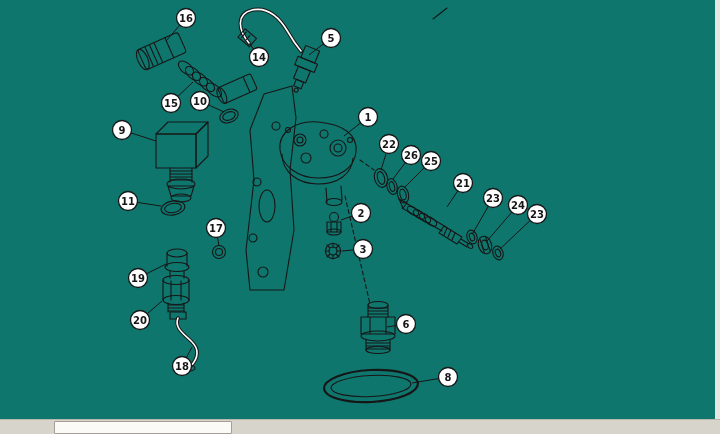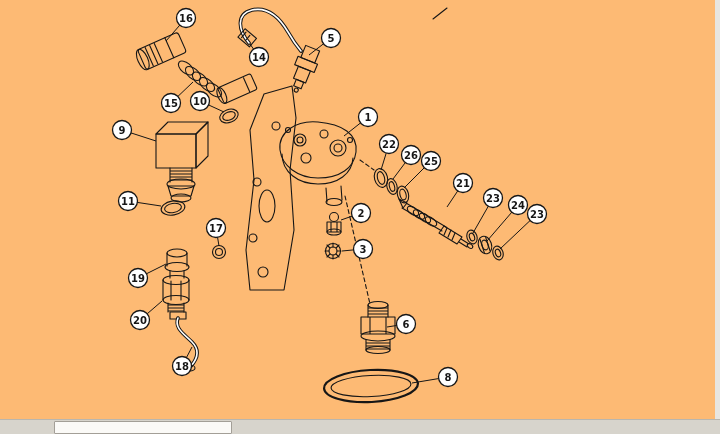--- a/index.html
+++ b/index.html
@@ -12,21 +12,21 @@
   .tube-outer{stroke-width:3.6;}
   .tube-inner{stroke:#ffffff;stroke-width:1.6;}
   .thick{stroke-width:2.2;}
   .hscroll{position:absolute;left:0;right:0;bottom:0;height:14px;border-top:1px solid #b9b6ae;}
   .hthumb{position:absolute;left:54px;top:1px;width:176px;height:11px;border:1px solid #a39f97;border-radius:1px;}
   .redge{position:absolute;right:0;top:0;width:5px;bottom:14px;background:#e8e6e1;}
 </style>
 </head>
 <body>
 
-<div class="stage" style="background: #fdba74;">
+<div class="stage" style="background: #0f766e;">
 
   <svg class="art-svg" width="720" height="434" viewBox="0 0 720 434">
 
     <g class="ink">
 
       <path d="M433,19 L447,8"></path>
 
       <g transform="rotate(-24 162 51)">
         <rect x="140" y="40" width="44" height="22" rx="3"></rect>
         <ellipse cx="141" cy="51" rx="5" ry="11"></ellipse>

